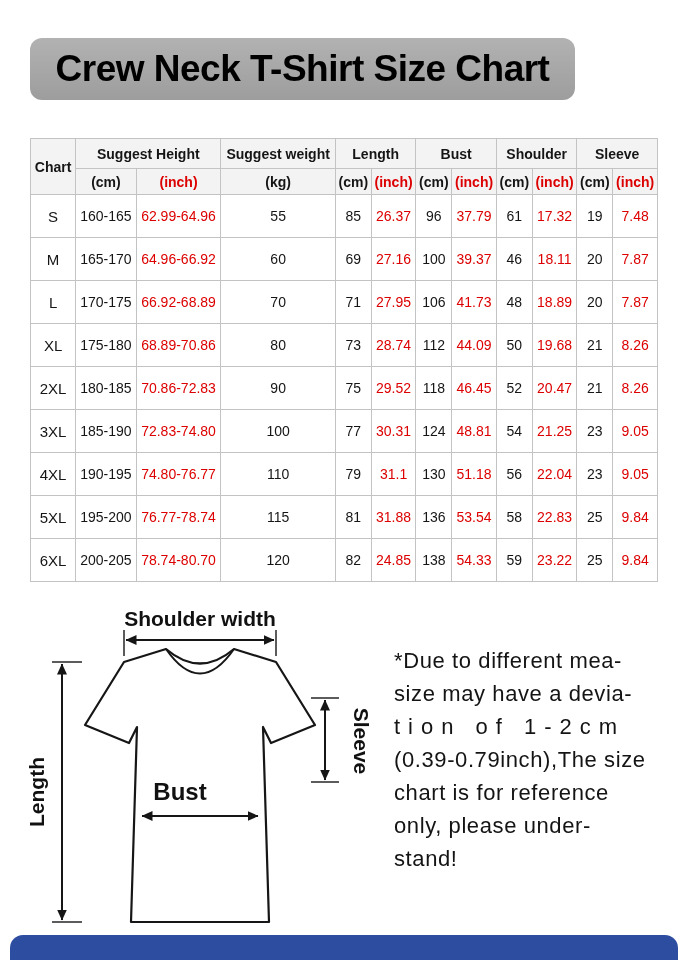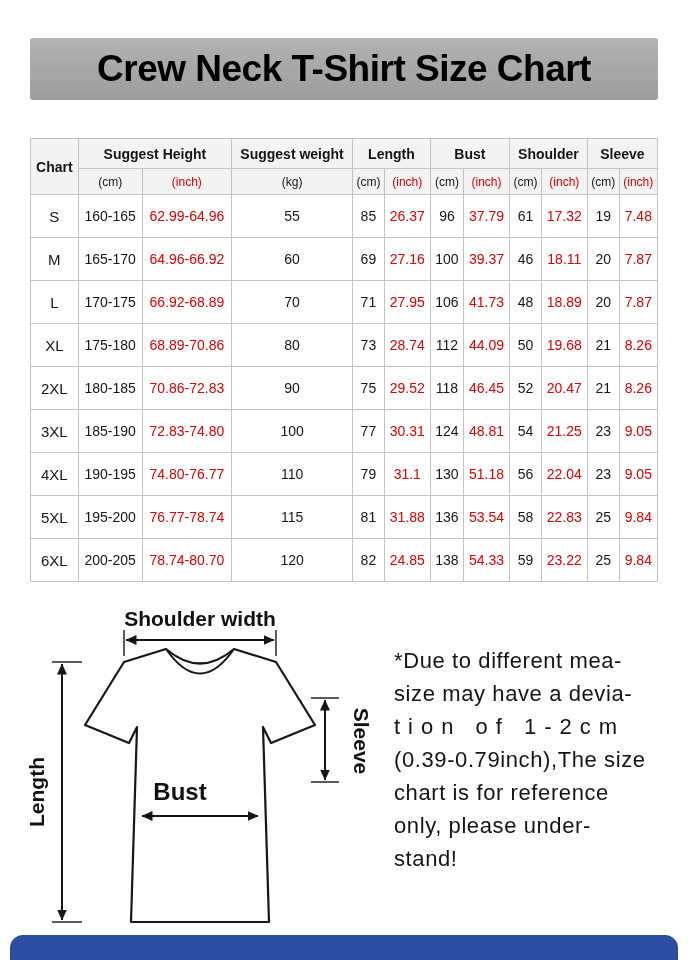--- a/index.html
+++ b/index.html
@@ -1,33 +1,33 @@
 <!DOCTYPE html>
 <html><head>
 <meta charset="utf-8">
 <style>
   * { margin:0; padding:0; box-sizing:border-box; }
   html,body { background:#ffffff; }
   body { font-family:"Liberation Sans", sans-serif; }
   .page { position:relative; width:688px; height:960px; background:#fff; overflow:hidden; margin:0 auto; }
 
   
-  .banner { position:absolute; left:30px; top:38px; width:628px; height:62px;
-            background:linear-gradient(180deg,#b2b2b2,#9d9d9d); border-radius:3px;
+  .banner { position:absolute; left:30px; top:38px; width:545px; height:62px;
+            background:linear-gradient(180deg,#b2b2b2,#9d9d9d); border-radius:12px;
             display:flex; align-items:center; justify-content:center; }
   .banner h1 { font-size:37px; font-weight:700; color:#000; letter-spacing:-0.5px; white-space:nowrap; }
 
   
   .size-table { position:absolute; left:30px; top:138px; width:628px;
                 border-collapse:collapse; color:#151515; }
   .size-table th, .size-table td { border:1px solid #c3c3c3; text-align:center;
                 vertical-align:middle; white-space:nowrap; }
   .size-table thead th { background:#f3f3f3; }
   .size-table thead tr.group-row th { height:30px; font-size:14px; font-weight:700; padding:2px 3px; }
-  .size-table thead tr.units-row th { height:26px; font-size:12px; font-weight:400; padding:1px 2px;text-align:center; }
+  .size-table thead tr.units-row th { height:26px; font-size:14px; font-weight:700; padding:1px 2px;text-align:center; }
   .size-table tbody td { height:43px; font-size:14px; background:#fff; padding:0 3px; }
   .size-table .red { color:#dd0000; }
   .size-table td.size-col { font-size:15px; }
 
   
   .diagram { position:absolute; left:28px; top:600px; }
   .diagram .shirt { fill:#ffffff; stroke:#161616; stroke-width:2.2; stroke-linejoin:round; }
   .diagram .thin { fill:none; stroke-width:2; }
   .diagram .meas line { stroke:#161616; stroke-width:2; }
   .diagram line.tick { stroke:#161616; stroke-width:1.4; }

